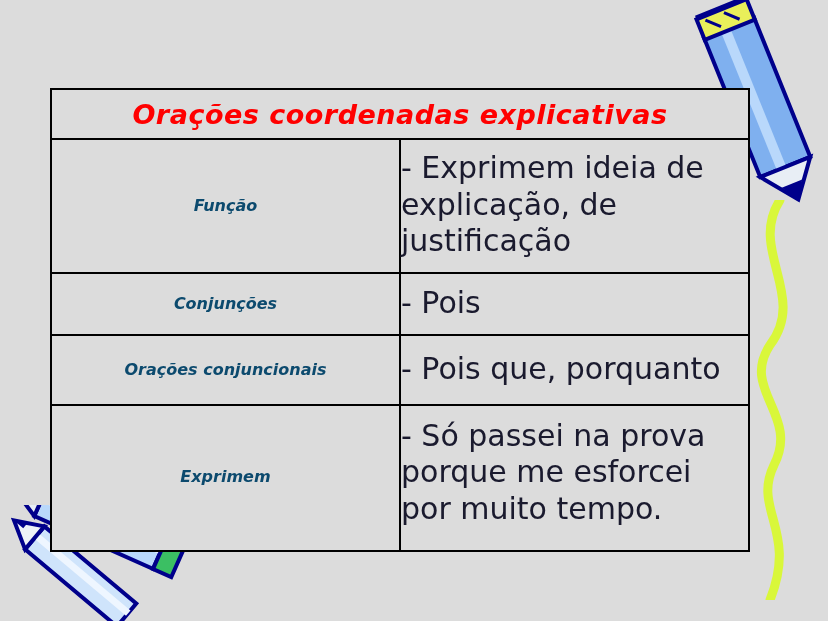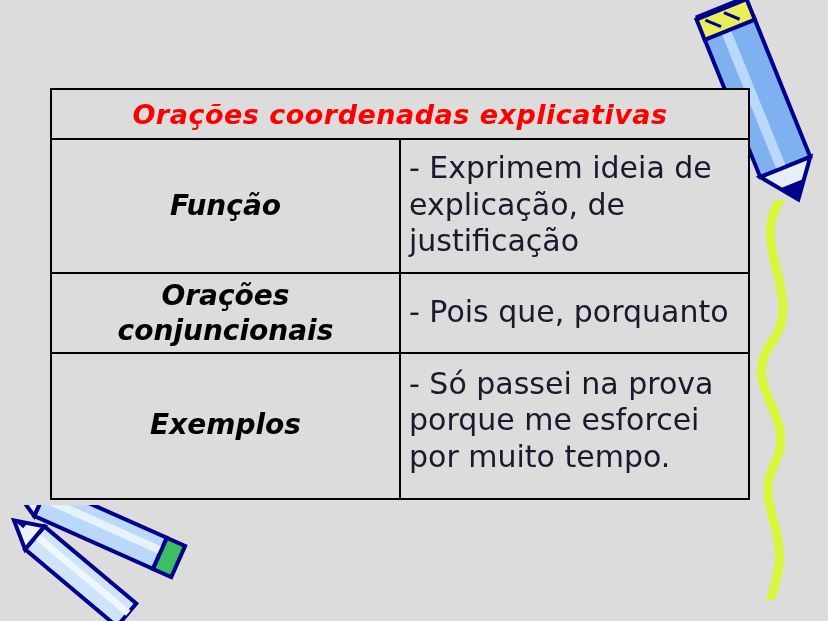--- a/index.html
+++ b/index.html
@@ -27,39 +27,39 @@
     width: 700px;
   }
   table.grammar-table {
     border-collapse: collapse;
     width: 700px;
     table-layout: fixed;
     background: #dcdcdc;
   }
   table.grammar-table td {
     border: 2px solid #000000;
-    padding: 4px 8px;
+    padding: 4px 0;
     vertical-align: middle;
   }
   .title-cell {
     text-align: center;
     color: #ff0000;
     font-size: 27px;
     font-weight: bold;
     font-style: italic;
     letter-spacing: 0.5px;
     padding: 7px 6px 9px 6px;
     height: 40px;
   }
   .label-cell {
     width: 205px;
     text-align: center;
-    color: #000000;
+    color: #0c4a6e;
     font-weight: bold;
-    font-size: 28px;
+    font-size: 16px;
     line-height: 1.25;
     font-style: italic;
   }
   .content-cell {
     color: #1a1a2e;
     font-size: 30px;
     line-height: 1.22;
     padding-left: 12px;
     padding-right: 6px;
   }
@@ -119,24 +119,28 @@
   <div class="table-wrap">
     <table class="grammar-table">
       <tbody>
           <tr>
         <td class="title-cell" colspan="2">Orações coordenadas explicativas</td>
       </tr>
       <tr class="row-funcao">
         <td class="label-cell">Função</td>
         <td class="content-cell">- Exprimem ideia de explicação, de justificação</td>
       </tr>
+      <tr class="row-conjuncoes">
+        <td class="label-cell">Conjunções</td>
+        <td class="content-cell">- Pois</td>
+      </tr>
       <tr class="row-locucoes">
         <td class="label-cell">Orações conjuncionais</td>
         <td class="content-cell">- Pois que, porquanto</td>
       </tr>
       <tr class="row-exemplos">
-        <td class="label-cell">Exemplos</td>
+        <td class="label-cell">Exprimem</td>
         <td class="content-cell">- Só passei na prova porque me esforcei por muito tempo.</td>
       </tr>
     </tbody>
       </table>
   </div>
 </div>
 
 </body></html>

